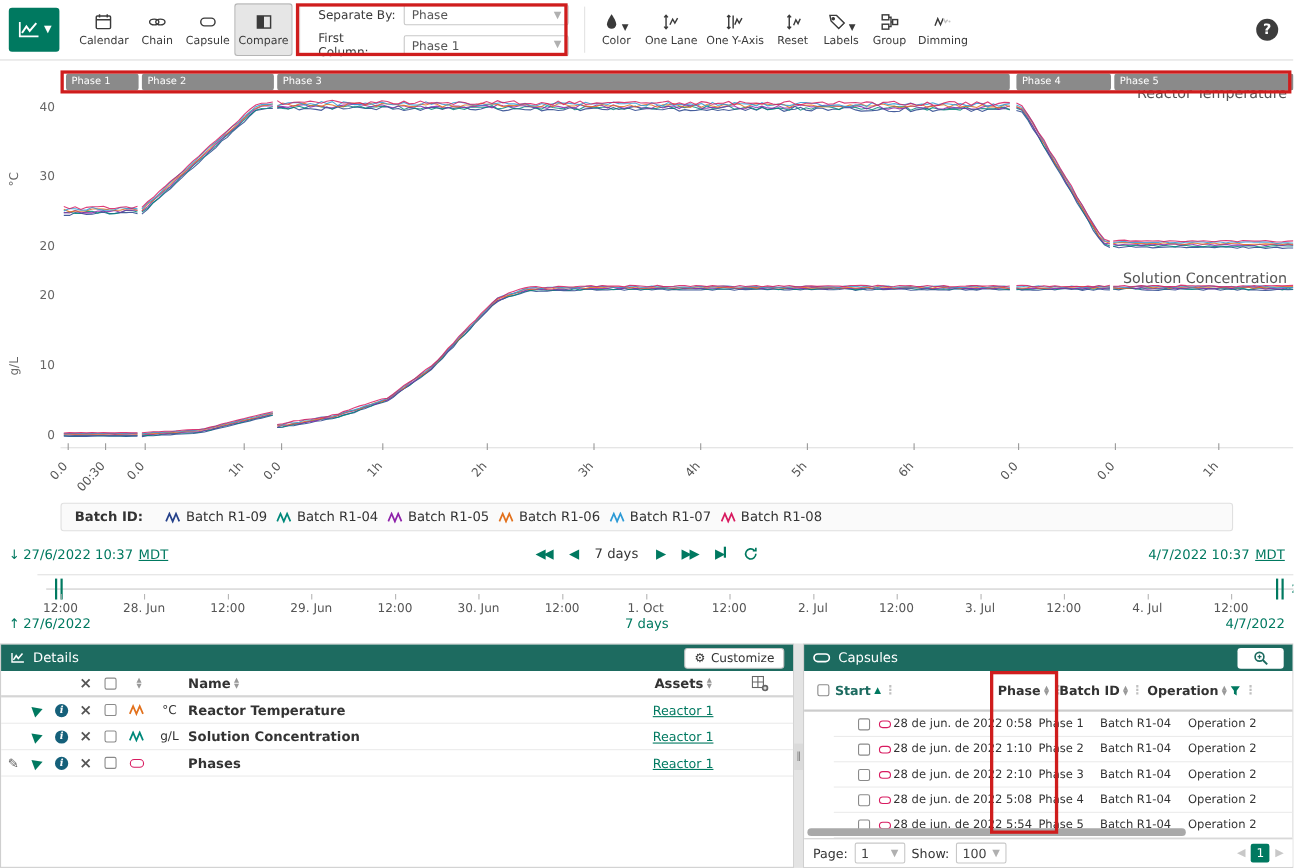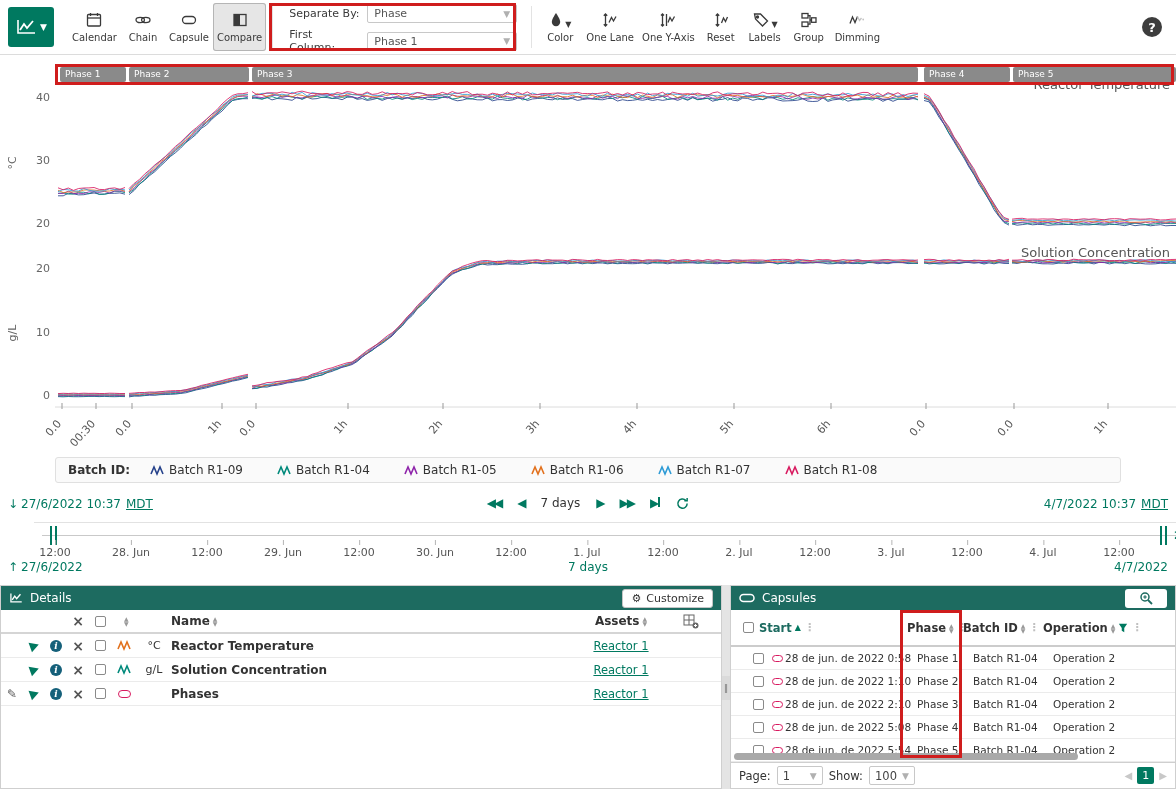--- a/index.html
+++ b/index.html
@@ -105,21 +105,21 @@
   .info-badge { width:12px; height:12px; border-radius:50%; background:#15607a; color:#fff;
                 font-size:9px; font-style:italic; font-weight:bold; display:inline-flex;
                 align-items:center; justify-content:center; font-family:"DejaVu Serif",serif; cursor:pointer; }
   .asset-link { color:#007960; text-decoration:underline; font-size:11.5px; cursor:pointer; }
   .pill-icon { display:inline-block; width:13px; height:8px; border:1.5px solid #d81b60; border-radius:4px; }
 
   
   .cp-header { display:flex; align-items:center; height:37px; border-bottom:2px solid #cccccc;
                font-weight:bold; font-size:11.5px; padding-left:6px; }
   .cp-row { display:flex; align-items:center; height:23px; border-bottom:1px solid #ebebeb;
-            font-size:10.5px; padding-left:16px; }
+            font-size:10.5px; padding-left:16px;margin-left:27px; }
   .cc-chk { width:22px; } .cc-icon { width:16px; }
   .cc-start { width:132px; justify-content:flex-start; }
   .cc-starth { width:148px; justify-content:flex-start; }
   .cc-phase { width:56px; justify-content:flex-start; }
   .cc-batch { width:80px; justify-content:flex-start; }
   .cc-op { width:104px; justify-content:flex-start; }
   .start-col { color:#1d6b60; }
   .tri-up { color:#007960; font-size:8px; margin-left:3px; }
   .cap-pill { display:inline-block; width:11px; height:7px; border:1.5px solid #d81b60; border-radius:4px; }
   .cp-scroll { position:absolute; left:3px; bottom:28px; width:344px; height:7px; background:#a9a9a9; border-radius:4px; cursor:pointer; }
@@ -394,21 +394,21 @@
       <path d="M1012.0 205.6L1017.1 205.7L1022.3 206.5L1027.4 205.8L1032.5 205.6L1037.6 204.9L1042.8 205.6L1047.9 204.9L1053.0 205.5L1058.1 206.4L1063.3 205.6L1068.4 206.6L1073.5 204.9L1078.6 205.5L1083.8 206.1L1088.9 205.0L1094.0 205.8L1099.1 204.8L1104.3 205.3L1109.4 205.5L1114.5 206.1L1119.6 205.2L1124.8 206.6L1129.9 205.4L1135.0 204.9L1140.1 205.4L1145.3 204.9L1150.4 205.3L1155.5 206.0L1160.6 206.6L1165.8 206.2L1170.9 206.6L1176.0 206.1" fill="none" stroke="#2e9bd6" stroke-width="1" opacity="0.85"></path>
       <path d="M58.0 338.6L63.2 338.3L68.3 338.5L73.5 338.2L78.6 338.5L83.8 338.2L88.9 338.4L94.1 338.3L99.2 338.5L104.4 338.5L109.5 338.2L114.7 338.3L119.8 338.5L125.0 338.5" fill="none" stroke="#d81b60" stroke-width="1" opacity="0.85"></path>
       <path d="M129.0 338.4L134.2 338.0L139.3 337.5L144.5 337.5L149.7 337.0L154.9 337.1L160.0 336.8L165.2 336.2L170.4 335.8L175.6 335.6L180.7 335.5L185.9 334.7L191.1 333.3L196.3 332.2L201.4 330.4L206.6 329.3L211.8 327.9L217.0 326.7L222.1 325.5L227.3 324.1L232.5 322.9L237.7 321.6L242.8 320.4L248.0 319.3" fill="none" stroke="#d81b60" stroke-width="1" opacity="0.85"></path>
       <path d="M252.0 330.9L257.0 330.2L262.0 329.2L267.0 327.6L272.0 327.3L277.0 326.5L282.0 325.9L287.1 325.6L292.1 324.6L297.1 324.0L302.1 322.0L307.1 321.7L312.1 319.2L317.1 317.8L322.1 315.7L327.1 314.0L332.1 312.8L337.1 311.0L342.1 309.4L347.1 307.8L352.2 307.0L357.2 303.4L362.2 299.4L367.2 295.5L372.2 292.3L377.2 289.2L382.2 285.0L387.2 280.9L392.2 277.7L397.2 273.2L402.2 267.8L407.2 261.8L412.2 256.9L417.2 250.7L422.3 245.7L427.3 240.4L432.3 236.1L437.3 230.1L442.3 225.3L447.3 220.3L452.3 216.2L457.3 214.3L462.3 211.4L467.3 209.7L472.3 208.0L477.3 206.7L482.3 205.7L487.4 205.5L492.4 206.3L497.4 206.7L502.4 206.4L507.4 205.3L512.4 205.4L517.4 205.9L522.4 205.7L527.4 205.2L532.4 205.1L537.4 204.7L542.4 205.7L547.4 204.7L552.5 205.1L557.5 205.1L562.5 205.1L567.5 205.8L572.5 204.4L577.5 204.7L582.5 205.0L587.5 205.5L592.5 205.7L597.5 204.4L602.5 205.3L607.5 205.5L612.5 205.2L617.5 204.6L622.6 204.7L627.6 205.5L632.6 204.6L637.6 204.8L642.6 205.6L647.6 204.7L652.6 205.0L657.6 205.0L662.6 205.6L667.6 205.7L672.6 204.5L677.6 205.5L682.6 205.0L687.7 204.6L692.7 205.7L697.7 204.9L702.7 205.6L707.7 204.5L712.7 205.3L717.7 204.6L722.7 205.6L727.7 205.8L732.7 205.1L737.7 204.9L742.7 205.3L747.7 205.1L752.8 204.8L757.8 205.0L762.8 205.1L767.8 205.6L772.8 204.5L777.8 204.6L782.8 204.3L787.8 204.5L792.8 205.4L797.8 204.3L802.8 204.9L807.8 205.7L812.8 205.5L817.8 204.5L822.9 204.8L827.9 204.6L832.9 205.5L837.9 205.4L842.9 204.6L847.9 205.2L852.9 205.5L857.9 204.7L862.9 205.6L867.9 205.7L872.9 205.2L877.9 205.1L882.9 204.7L888.0 204.6L893.0 205.1L898.0 205.0L903.0 204.7L908.0 205.0L913.0 205.4L918.0 205.0" fill="none" stroke="#d81b60" stroke-width="1" opacity="0.85"></path>
       <path d="M924.0 204.6L929.0 204.3L934.0 204.6L939.0 205.8L944.0 205.7L949.0 204.8L954.0 205.6L959.0 204.8L964.0 205.5L969.0 205.8L974.0 205.4L979.0 205.2L984.0 205.9L989.0 205.1L994.0 205.8L999.0 204.6L1004.0 205.4L1009.0 204.3" fill="none" stroke="#d81b60" stroke-width="1" opacity="0.85"></path>
       <path d="M1012.0 205.2L1017.1 205.1L1022.3 204.7L1027.4 205.7L1032.5 205.2L1037.6 204.7L1042.8 205.3L1047.9 204.5L1053.0 204.7L1058.1 205.6L1063.3 205.4L1068.4 205.6L1073.5 204.2L1078.6 204.7L1083.8 204.8L1088.9 205.0L1094.0 204.9L1099.1 204.8L1104.3 205.1L1109.4 205.8L1114.5 205.5L1119.6 205.7L1124.8 205.6L1129.9 204.8L1135.0 205.5L1140.1 204.7L1145.3 205.4L1150.4 204.5L1155.5 204.8L1160.6 204.5L1165.8 204.9L1170.9 204.5L1176.0 204.4" fill="none" stroke="#d81b60" stroke-width="1" opacity="0.85"></path>
     </svg>
 
   <div class="legend">
     <span class="legend-title">Batch ID:</span>
-    <span style="display:flex; gap:34px; align-items:center;">
+    <span style="display:flex; gap:8px; align-items:center;">
 
         <span class="legend-item" style="color: rgb(38, 66, 139);">
           <svg class="ic" width="14" height="11" viewBox="0 0 14 11">
             <polyline points="1,9 4,2 7,9 10,2 13,9" fill="none" stroke="currentColor" stroke-width="1.6"></polyline>
           </svg>
           <span>Batch R1-09</span>
         </span>
 
         <span class="legend-item" style="color: rgb(0, 137, 123);">
           <svg class="ic" width="14" height="11" viewBox="0 0 14 11">
@@ -486,21 +486,21 @@
       <span class="tl-tick" style="left: 207px;">12:00</span>
 
       <span class="tl-tick" style="left: 283px;">29. Jun</span>
 
       <span class="tl-tick" style="left: 359px;">12:00</span>
 
       <span class="tl-tick" style="left: 435px;">30. Jun</span>
 
       <span class="tl-tick" style="left: 511px;">12:00</span>
 
-      <span class="tl-tick" style="left: 587px;">1. Jul</span>
+      <span class="tl-tick" style="left: 587px;">1. Oct</span>
 
       <span class="tl-tick" style="left: 663px;">12:00</span>
 
       <span class="tl-tick" style="left: 739px;">2. Jul</span>
 
       <span class="tl-tick" style="left: 815px;">12:00</span>
 
       <span class="tl-tick" style="left: 891px;">3. Jul</span>
 
       <span class="tl-tick" style="left: 967px;">12:00</span>

